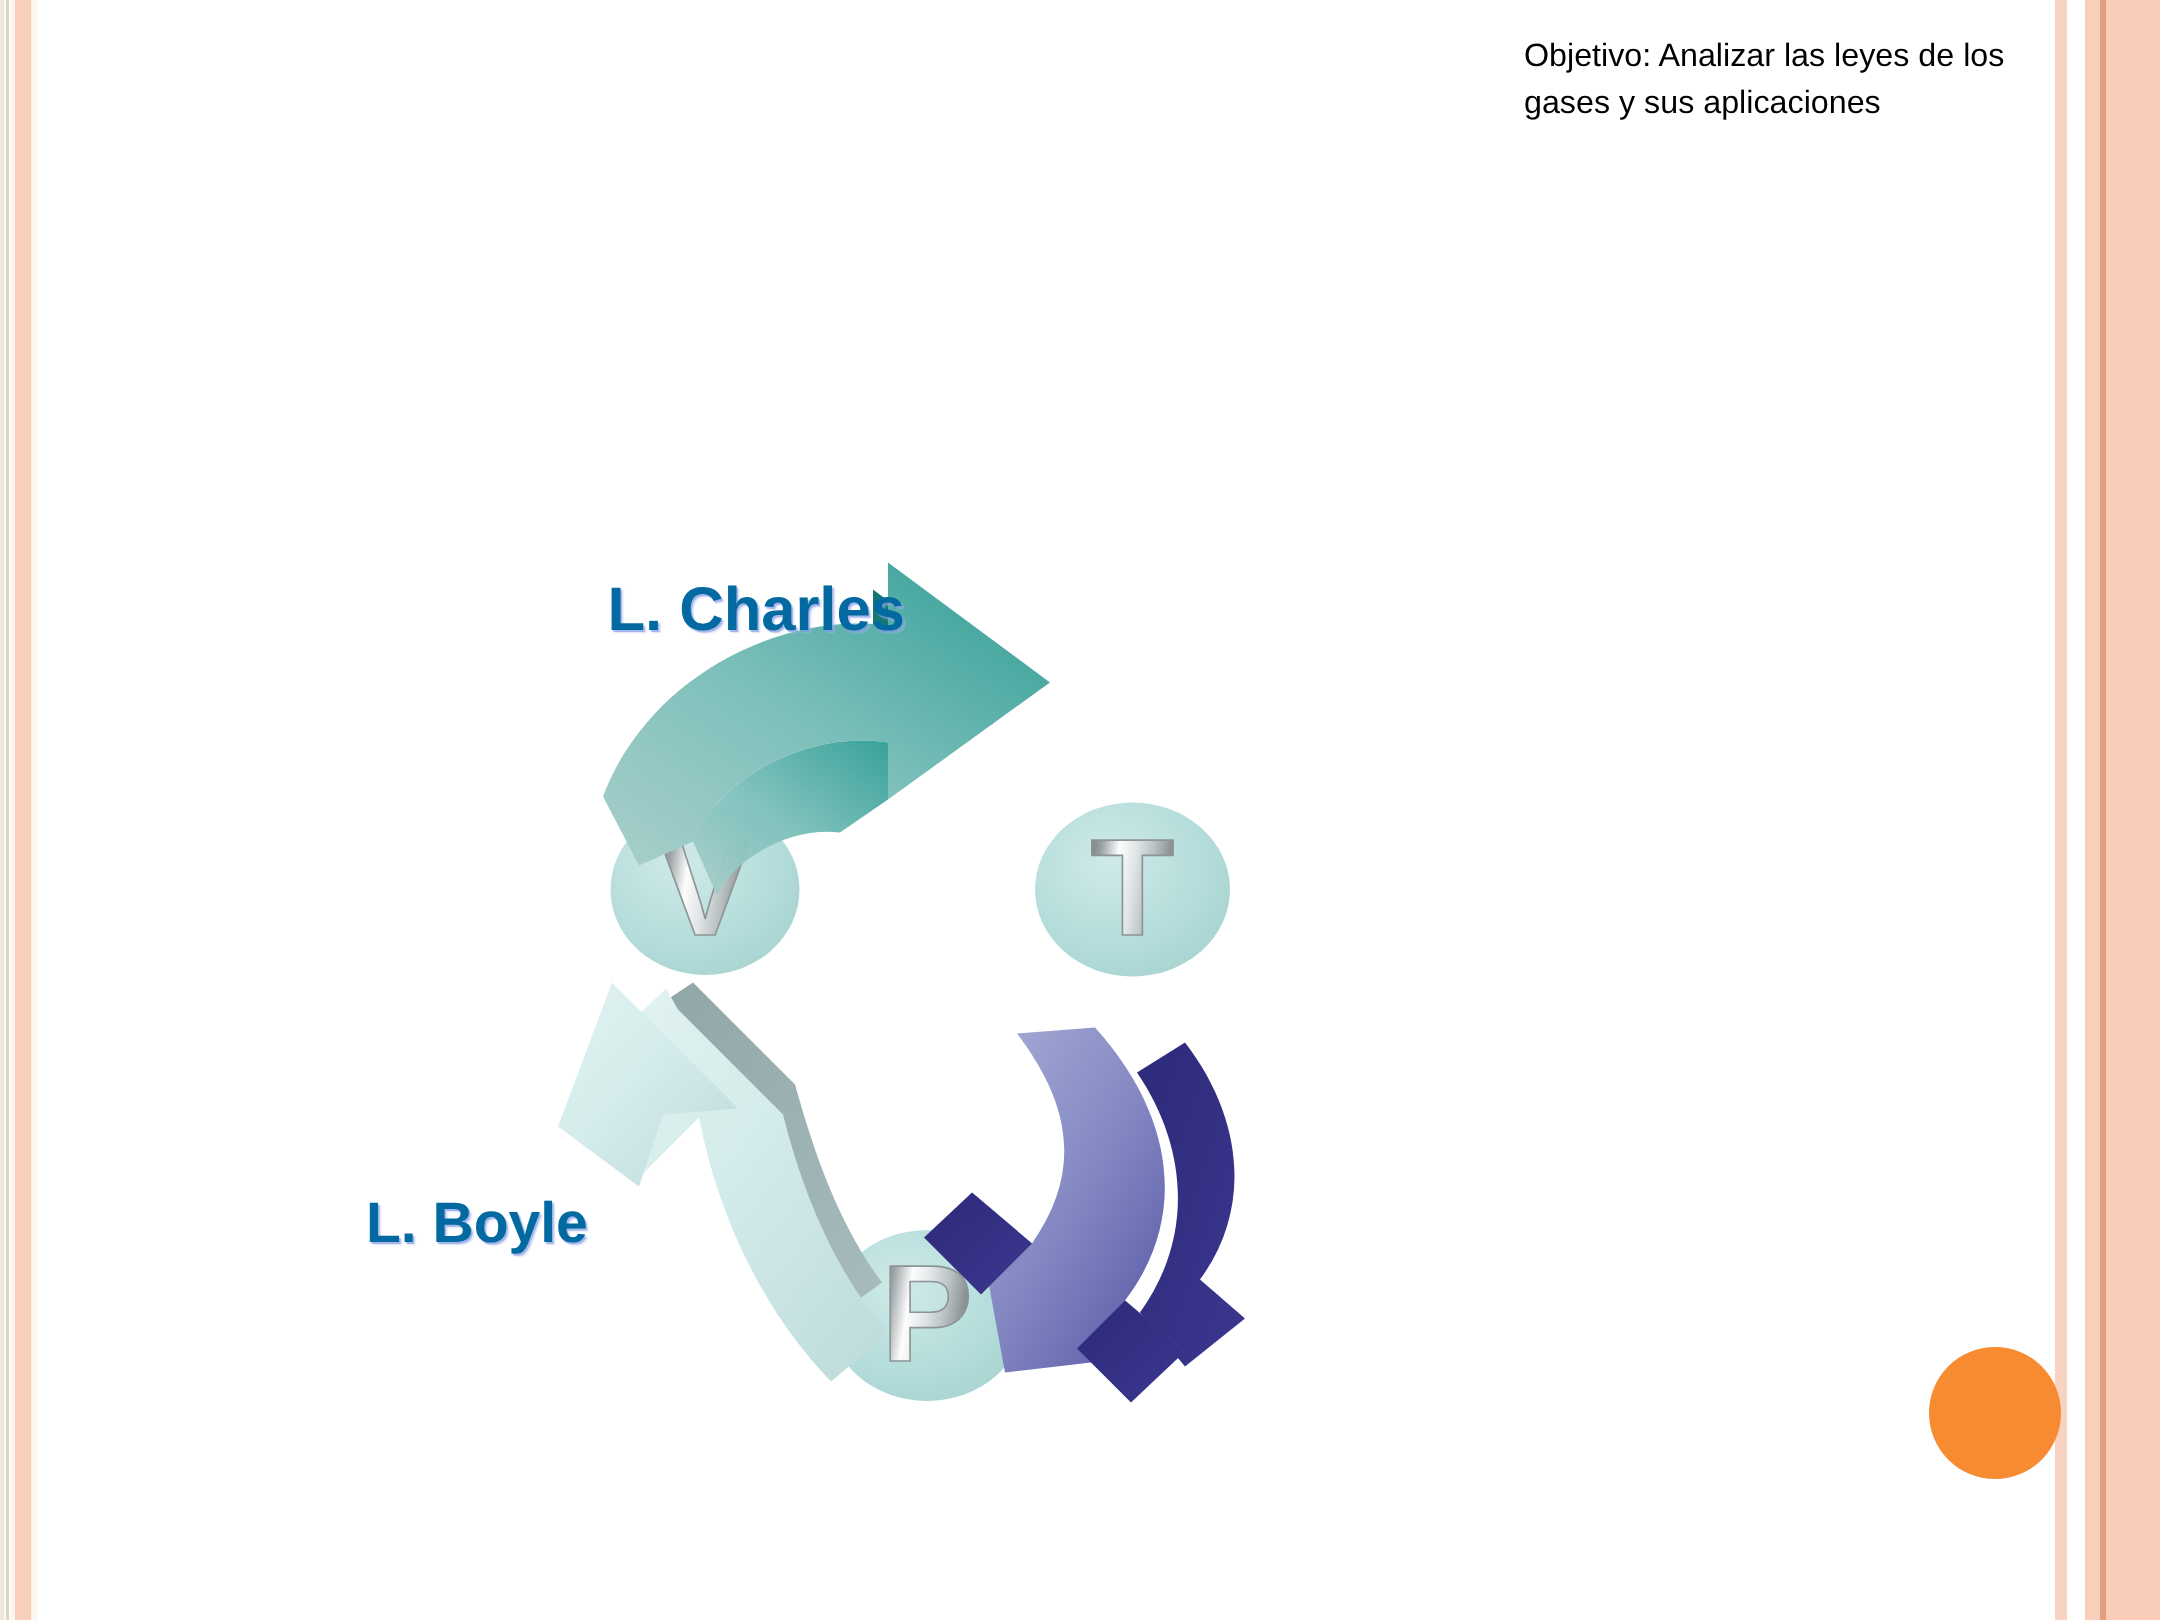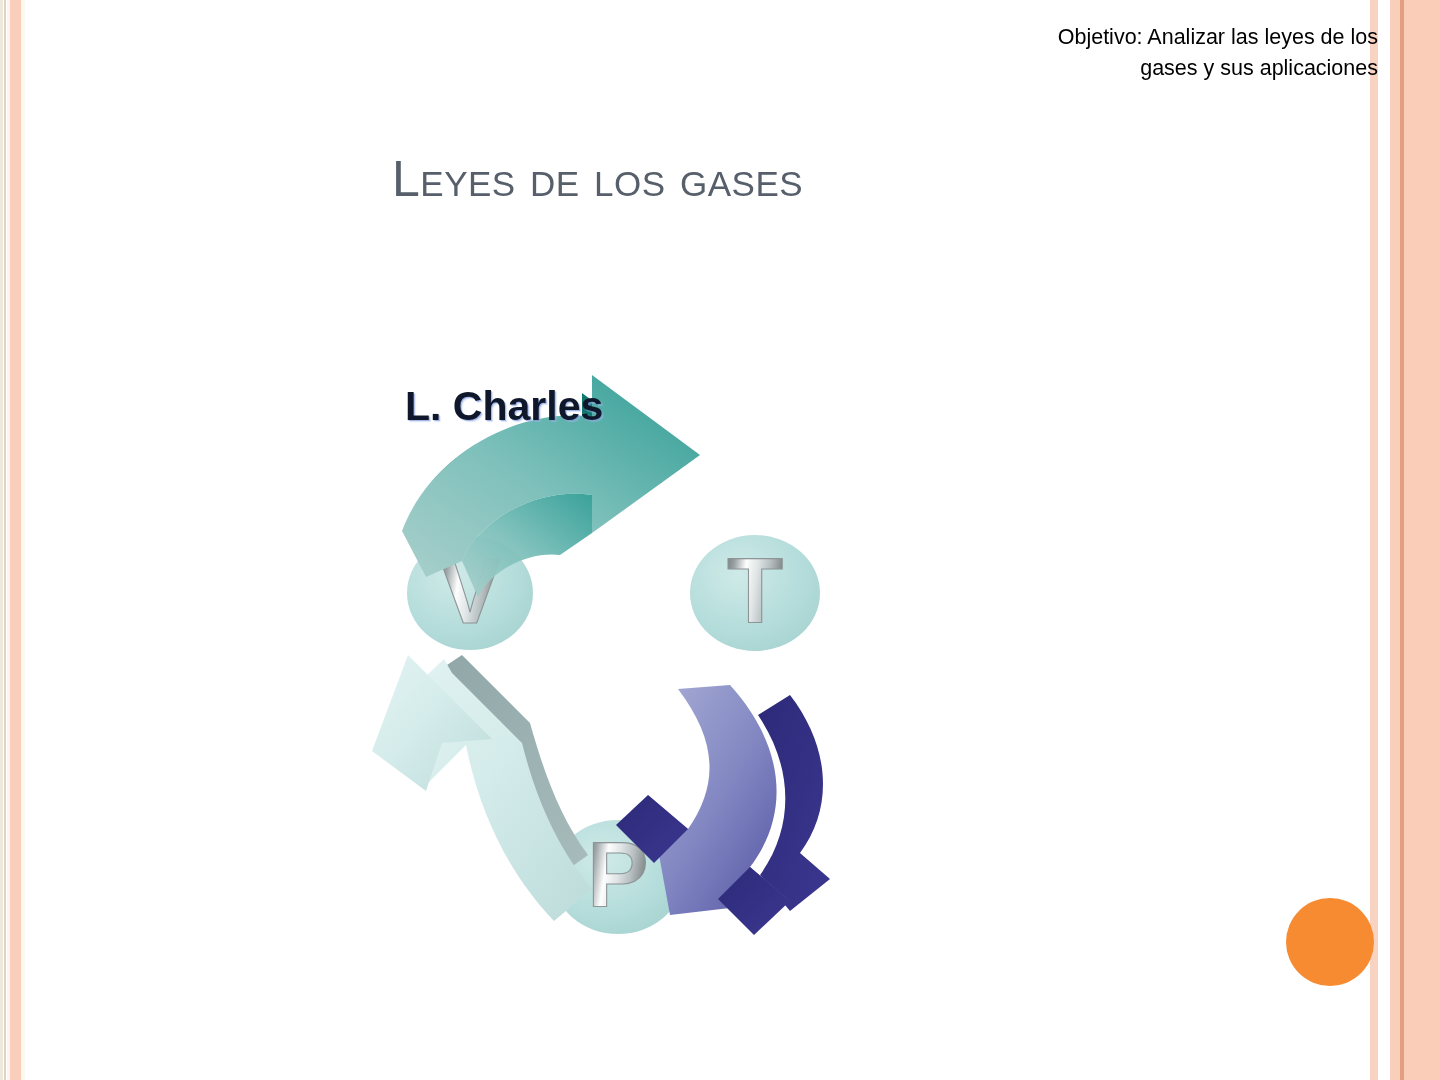--- a/index.html
+++ b/index.html
@@ -53,21 +53,20 @@
   
   .objective {
     position: absolute;
     left: 1016px;
     top: 22px;
     width: 362px;
     font-size: 21.5px;
     line-height: 1.42;
     color: #000000;
     font-family: "Liberation Sans", sans-serif;
-    text-align: right;
   }
 
   
   .slide-title {
     position: absolute;
     left: 392px;
     top: 150px;
     color: #575f6b;
     font-family: "Liberation Sans", sans-serif;
     font-size: 50px;
@@ -85,21 +84,21 @@
     width: 850px;
     height: 600px;
   }
   #diagram svg { display:block; width:850px; height:600px; }
 
   
   .dlabel {
     position: absolute;
     font-family: "Liberation Sans", sans-serif;
     font-weight: bold;
-    color: #0f172a;
+    color: #0369a1;
     white-space: nowrap;
     text-shadow: 1px 1px 0 rgba(120,145,225,0.55),
                  2px 2px 1px rgba(170,190,235,0.45);
   }
   .label-charles   { left: 175px; top: 28px;  font-size: 41px; }
   .label-gaylussac { left: 580px; top: 385px; font-size: 37px; }
   .label-boyle     { left: 14px;  top: 440px; font-size: 38px; }
 
   
   .orange-dot {
@@ -128,21 +127,20 @@
   <div class="right-border">
     <div class="rb-s1"></div>
     <div class="rb-s2"></div>
     <div class="rb-s3"></div>
     <div class="rb-s4"></div>
     <div class="rb-s5"></div>
   </div>
 
   <div class="objective">Objetivo: Analizar las leyes de los gases y sus aplicaciones</div>
 
-  <div class="slide-title">Leyes de los gases</div>
 
   <div id="diagram">
     <svg viewBox="0 0 850 600" xmlns="http://www.w3.org/2000/svg">
       <defs>
 
         <linearGradient id="gTeal" x1="0" y1="1" x2="1" y2="0">
           <stop offset="0%" stop-color="#a9cfcb"></stop>
           <stop offset="45%" stop-color="#7ec0bb"></stop>
           <stop offset="100%" stop-color="#2f9d95"></stop>
         </linearGradient>
@@ -268,17 +266,18 @@
 
         <path d="M 142 396
                  L 178 300
                  L 262 384
                  L 212 388
                  L 196 436 Z" fill="url(#gPale)"></path>
       </g>
     </svg>
 
     <div class="dlabel label-charles">L. Charles</div>
+    <div class="dlabel label-boyle">L. Boyle</div>
   </div>
 
   <div class="orange-dot"></div>
 
 </div>
 
 </body></html>

